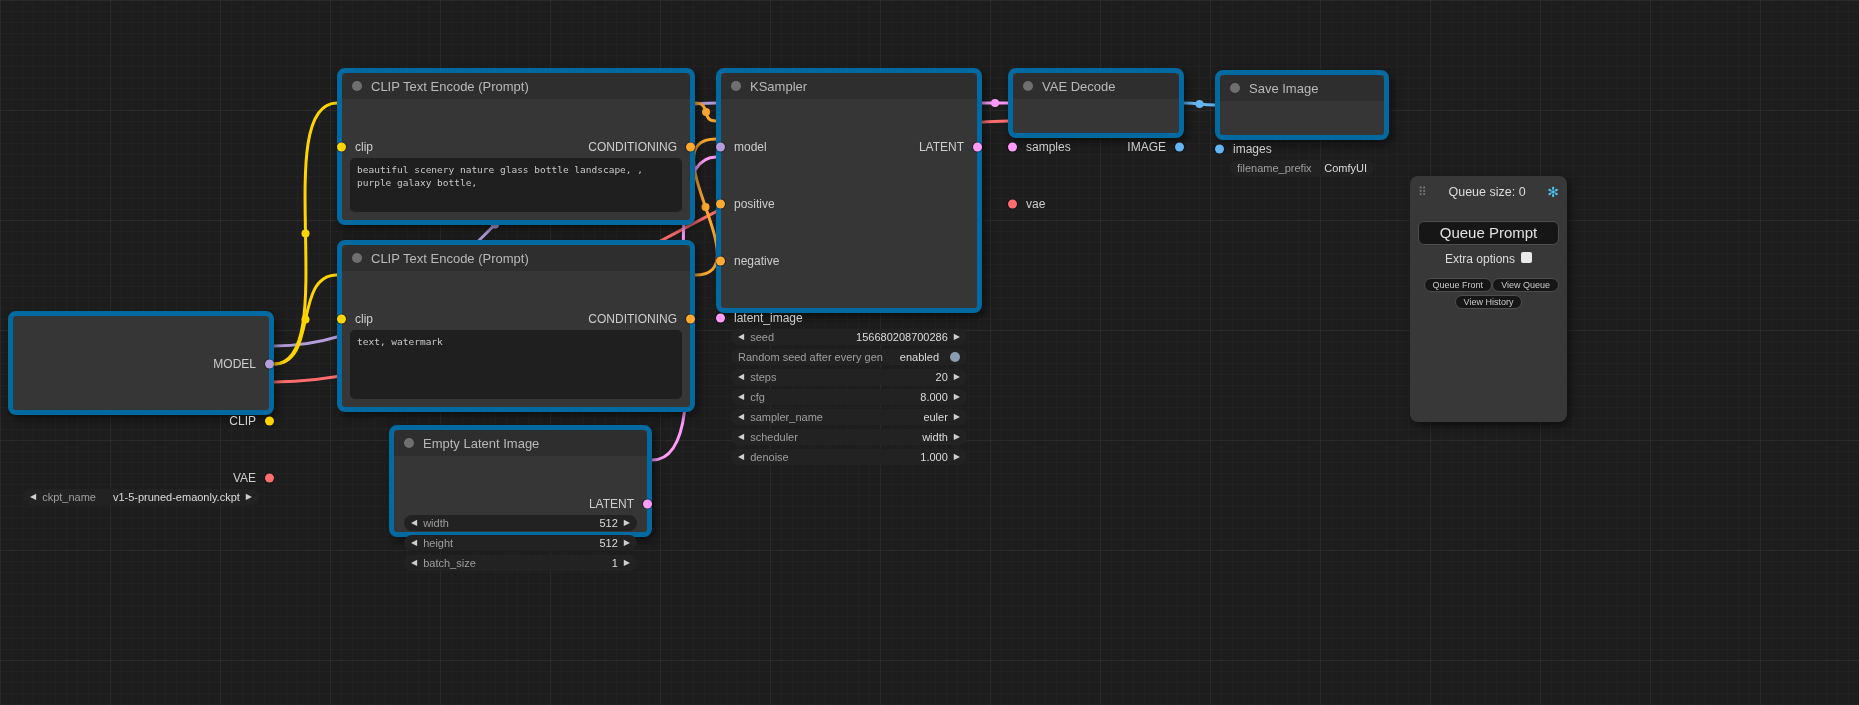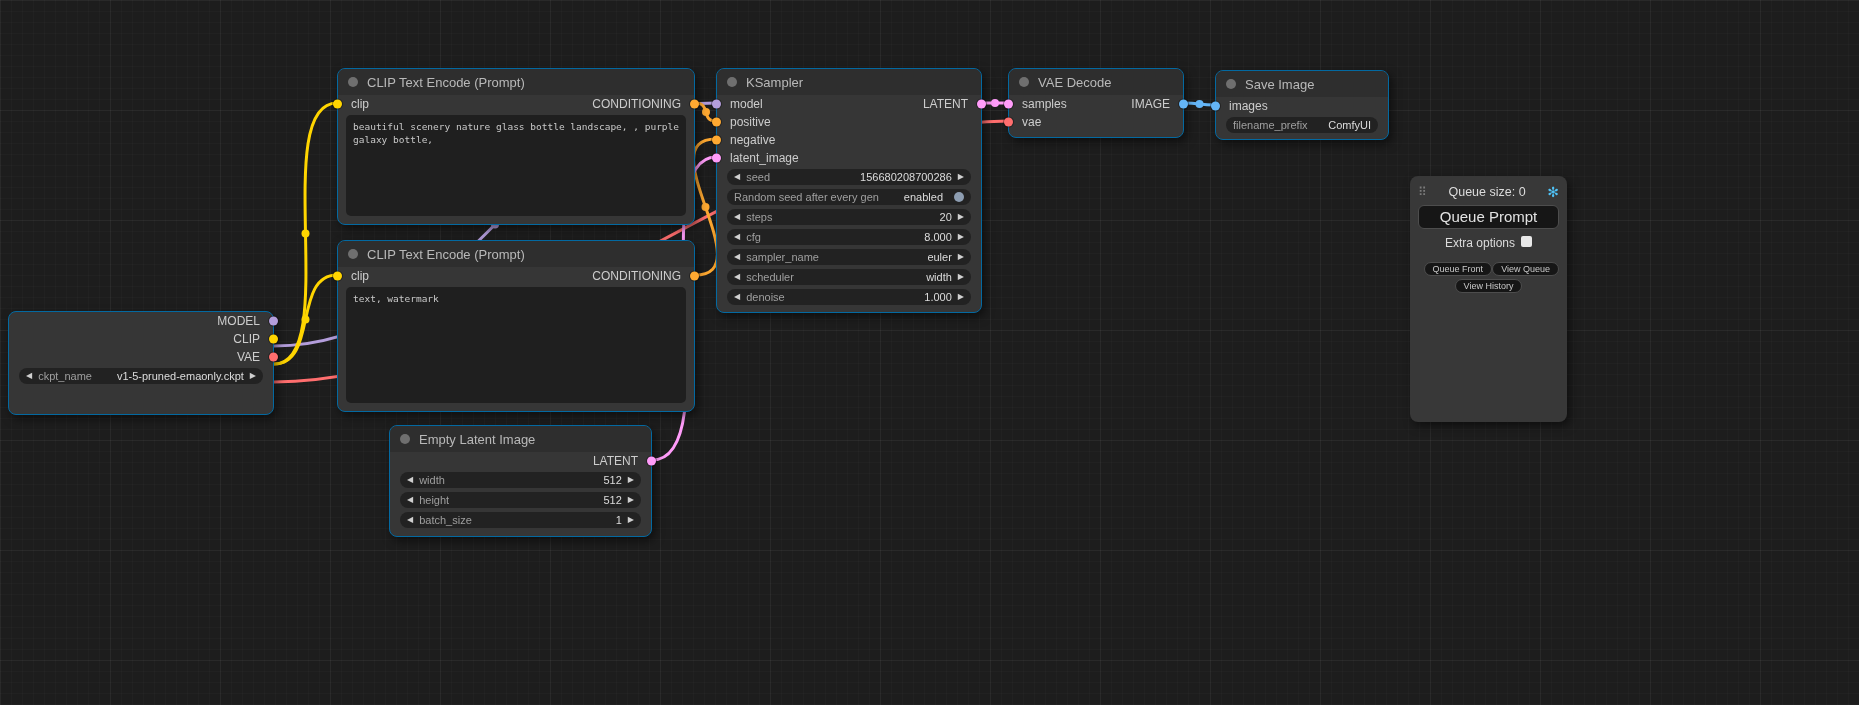--- a/index.html
+++ b/index.html
@@ -7,26 +7,26 @@
        font-family:"Liberation Sans",sans-serif;-webkit-font-smoothing:antialiased;}
   .canvas{position:absolute;inset:0;
     background-color:#1d1d1d;
     background-image:
       linear-gradient(rgba(255,255,255,0.035) 1px, transparent 1px),
       linear-gradient(90deg, rgba(255,255,255,0.035) 1px, transparent 1px),
       linear-gradient(rgba(255,255,255,0.018) 1px, transparent 1px),
       linear-gradient(90deg, rgba(255,255,255,0.018) 1px, transparent 1px);
     background-size:110px 110px,110px 110px,11px 11px,11px 11px;}
   svg.wires{position:absolute;left:0;top:0;z-index:1;}
-  .node{position:absolute;z-index:2;background:#363636;border:1px solid #0369a1;border-radius:8px;
+  .node{position:absolute;z-index:2;background:#363636;border:5px solid #0369a1;border-radius:8px;
         box-shadow:3px 4px 10px rgba(0,0,0,.5);display:flex;flex-direction:column;box-sizing:border-box;}
   .node-title{height:26px;background:#2e2e2e;border-radius:7px 7px 0 0;display:flex;align-items:center;
         gap:9px;padding:0 10px;color:#b9b9b9;font-size:13px;flex:0 0 auto;}
   .collapse-dot{width:10px;height:10px;border-radius:50%;background:#6f6f6f;flex:0 0 auto;}
-  .io-row{position:relative;height:18px;display:flex;align-items:center;font-size:12px;color:#cdcdcd;flex:0 0 auto;}
+  .io-row{position:relative;height:18px;display:flex;align-items:center;font-size:12px;color:#cdcdcd;flex:0 0 auto;margin-top:39px;}
   .in-label{padding-left:13px;}
   .out-label{margin-left:auto;padding-right:13px;}
   .port{position:absolute;top:50%;transform:translateY(-50%);width:9px;height:9px;border-radius:50%;
         box-shadow:0 0 0 1px rgba(0,0,0,.35);}
   .port.in{left:-5px;} .port.out{right:-5px;}
   .widget{display:flex;align-items:center;height:16px;background:#222;border-radius:9px;margin:2px 10px;
         padding:0 7px;font-size:11px;color:#9f9f9f;gap:6px;flex:0 0 auto;}
   .widget .val{margin-left:auto;color:#dcdcdc;}
   .widget .arrow{font-size:8px;color:#cfcfcf;line-height:1;}
   .widget .toggle-knob{width:10px;height:10px;border-radius:50%;margin-left:5px;flex:0 0 auto;}
@@ -37,21 +37,21 @@
   .queue-panel{position:absolute;z-index:3;left:1410px;top:176px;width:157px;height:246px;background:#383838;
         border-radius:8px;box-shadow:3px 4px 10px rgba(0,0,0,.5);box-sizing:border-box;padding:7px 8px;
         display:flex;flex-direction:column;}
   .qp-header{display:flex;align-items:center;height:18px;flex:0 0 auto;}
   .qp-drag{color:#7b7b7b;font-size:12px;cursor:grab;}
   .qp-size{flex:1;text-align:center;color:#dcdcdc;font-size:12.5px;}
   .qp-gear{font-size:14px;line-height:1;cursor:pointer;}
   .btn{background:#161616;border:1px solid #4d4d4d;border-radius:6px;color:#e2e2e2;text-align:center;
        cursor:pointer;box-sizing:border-box;}
   .btn-big{height:22px;font-size:14.5px;line-height:20px;width:100%;margin-top:5px;}
-  .btn-queue{height:24px;font-size:15px;line-height:22px;width:100%;margin-top:4px;}
+  .btn-queue{height:24px;font-size:15px;line-height:22px;width:100%;margin-top:20px;}
   .btn-small{height:14px;font-size:9px;line-height:12px;border-radius:8px;padding:0 8px;color:#c9c9c9;}
   .qp-extra{display:flex;justify-content:center;gap:6px;margin-top:7px;
         color:#dcdcdc;font-size:12px;height:14px;flex:0 0 auto;}
   .qp-checkbox{width:11px;height:11px;background:#e9e9e9;border-radius:2px;cursor:pointer;}
   .qp-smallrow{display:flex;justify-content:flex-end;margin-top:12px;flex:0 0 auto;}
   .qp-historyrow{display:flex;justify-content:center;margin-top:3px;flex:0 0 auto;}
   .qp-bigs{margin-top:6px;flex:0 0 auto;}
 </style>
 </head>
 <body>

